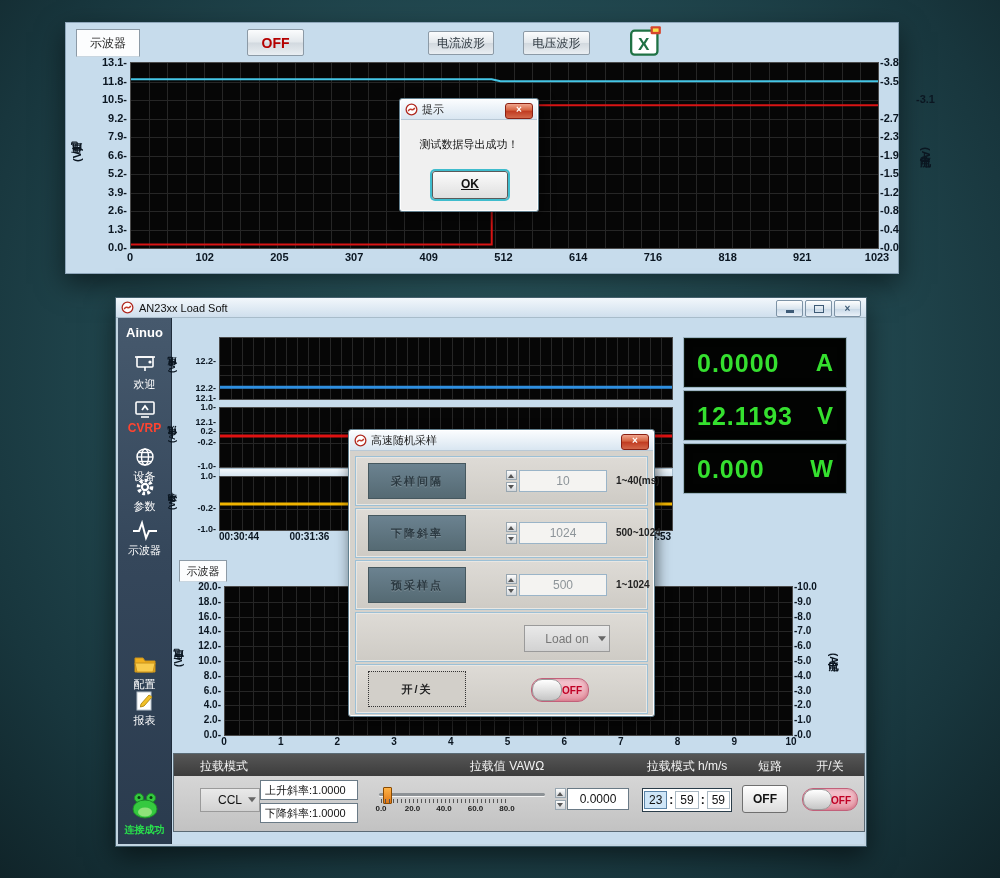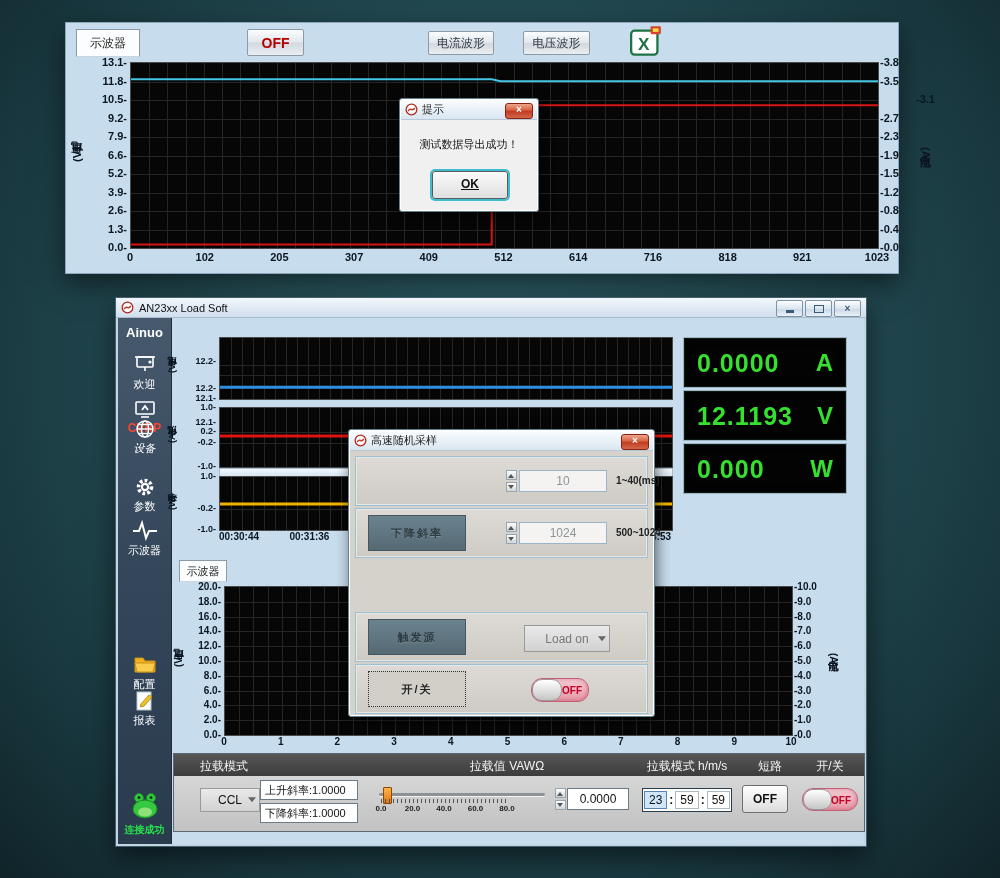--- a/index.html
+++ b/index.html
@@ -309,21 +309,21 @@
       <div class="sbitem" style="top:80px;">
         <span class="sicon">
           <svg width="24" height="22" viewBox="0 0 24 22" fill="none" stroke="#fff" stroke-width="1.6">
             <rect x="3" y="4" width="18" height="12" rx="1"></rect>
               <line x1="8" y1="19" x2="16" y2="19"></line>
             <path d="M9 12l3-4 3 4" stroke-width="1.8"></path>
           </svg></span>
         <span class="slabel red">CVRP</span>
       </div>
 
-      <div class="sbitem" style="top:100px;font-style:italic;">
+      <div class="sbitem" style="top:128px;">
         <span class="sicon">
           <svg width="24" height="24" viewBox="0 0 24 24" fill="none" stroke="#fff" stroke-width="1.4">
             <circle cx="12" cy="11" r="8"></circle>
               <ellipse cx="12" cy="11" rx="3.5" ry="8"></ellipse>
             <line x1="4" y1="11" x2="20" y2="11"></line>
               <line x1="5" y1="6.5" x2="19" y2="6.5"></line>
               <line x1="5" y1="15.5" x2="19" y2="15.5"></line>
           </svg></span>
         <span class="slabel">设备</span>
       </div>
@@ -728,41 +728,50 @@
       <div class="dlgtb">
         <svg width="13" height="13" viewBox="0 0 16 16">
           <circle cx="8" cy="8" r="6.6" fill="#fff" stroke="#b02a20" stroke-width="1.6"></circle>
           <path d="M4 10c3-6 5 2 8-4" stroke="#c23a2a" fill="none" stroke-width="1.8"></path>
         </svg>
         <span class="ttl">高速随机采样</span>
         <span class="btn-close">×</span>
       </div>
 
       <div class="srow" style="top:26px;">
+        <div class="plate">采样间隔</div>
         <div class="spin" style="left:150px;top:13px;">
             <i class="up"></i>
             <i class="dn"></i>
           </div>
         <div class="sbox">10</div>
         <span class="range">1~40(ms)</span>
       </div>
 
       <div class="srow" style="top:78px;">
         <div class="plate">下降斜率</div>
         <div class="spin" style="left:150px;top:13px;">
             <i class="up"></i>
             <i class="dn"></i>
           </div>
         <div class="sbox">1024</div>
         <span class="range">500~1024</span>
       </div>
 
+      <div class="srow" style="top:130px;">
+        <div class="plate">预采样点</div>
+        <div class="spin" style="left:150px;top:13px;">
+            <i class="up"></i>
+            <i class="dn"></i>
+          </div>
+        <div class="sbox">500</div>
+        <span class="range">1~1024</span>
+      </div>
 
       <div class="srow" style="top:182px;">
-        <div class="plate">触发源</div>
         <div class="ddl" style="left:168px;top:12px;width:84px;height:25px;">
           <span>Load on</span>
           <span class="arr"></span>
         </div>
       </div>
 
       <div class="srow" style="top:234px;">
         <div class="plate lite">开/关</div>
         <div class="toggle" style="left:175px;top:13px;width:56px;height:22px;">
           <span class="knob"></span>

